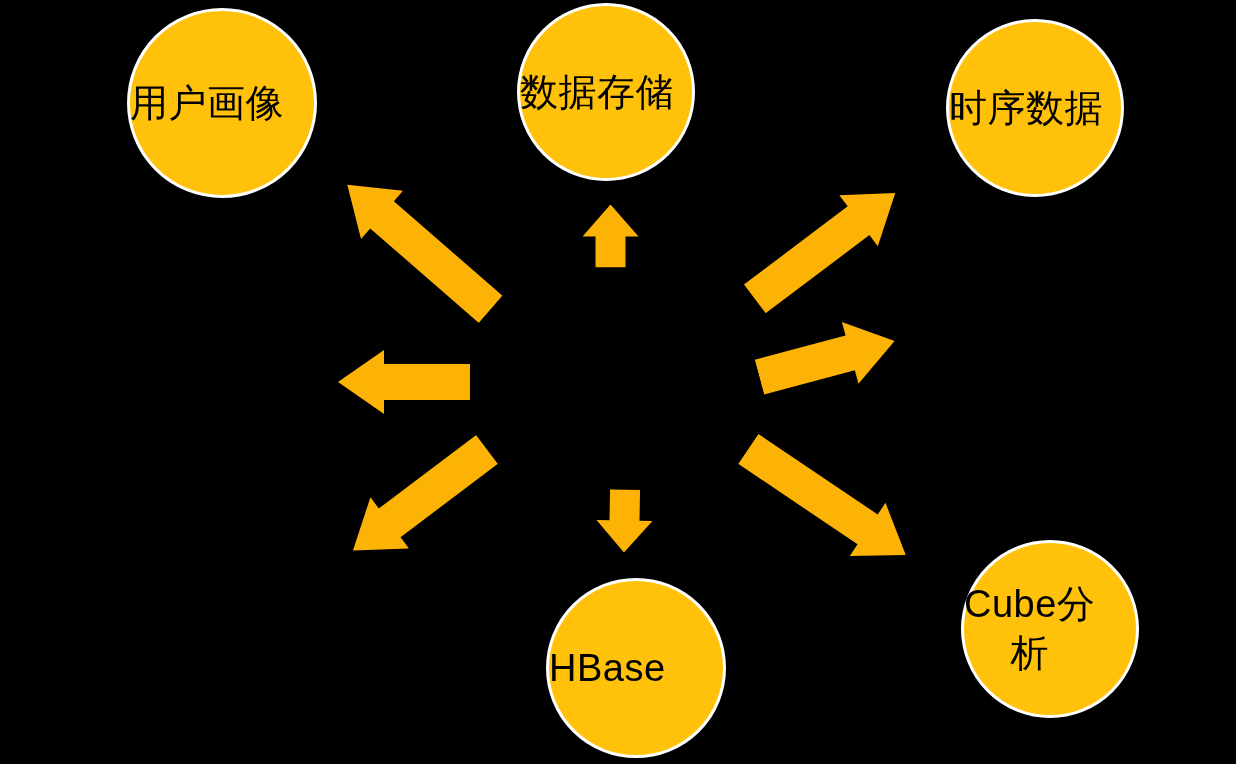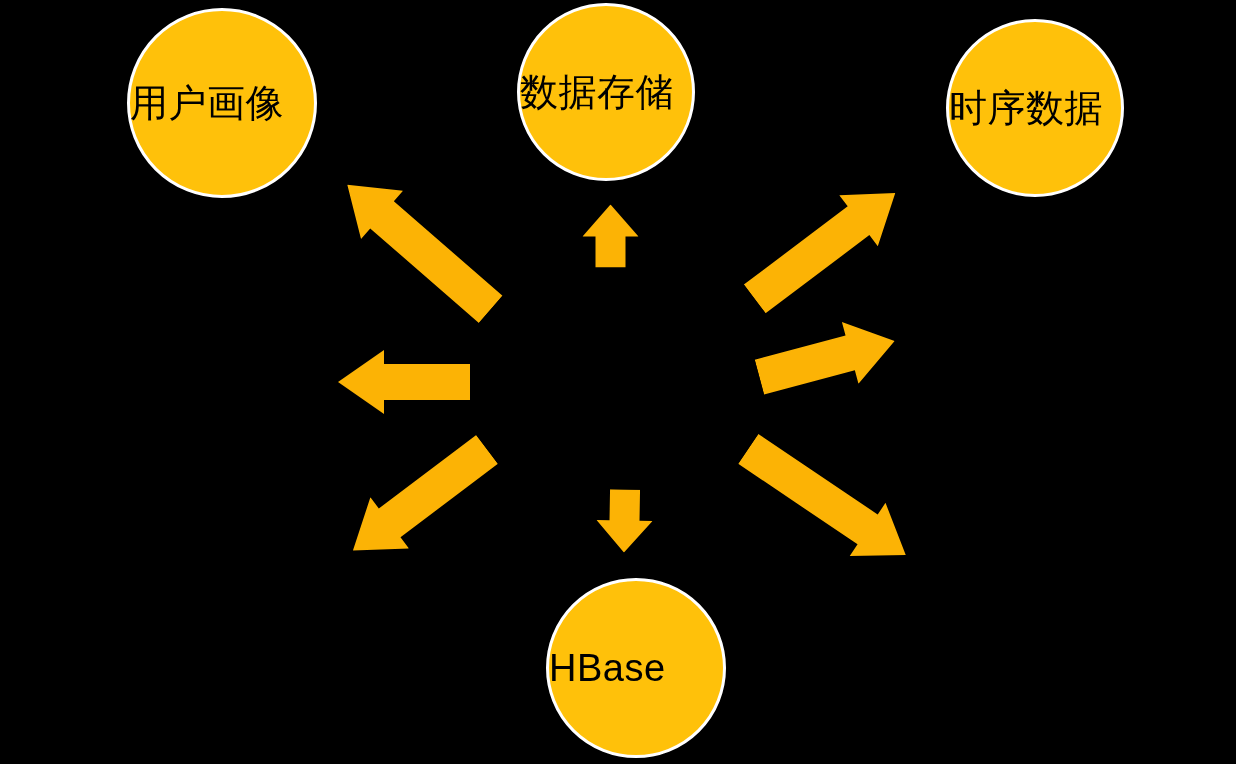--- a/index.html
+++ b/index.html
@@ -91,14 +91,18 @@
   </div>
   <div class="node node-data-storage">
     <span>数据存储</span>
   </div>
   <div class="node node-time-series">
     <span>时序数据</span>
   </div>
   <div class="node node-newsql">
     <span>HBase</span>
   </div>
+  <div class="node node-cube">
+    <span>Cube分
+析</span>
+  </div>
 
 </div>
 
 </body></html>

